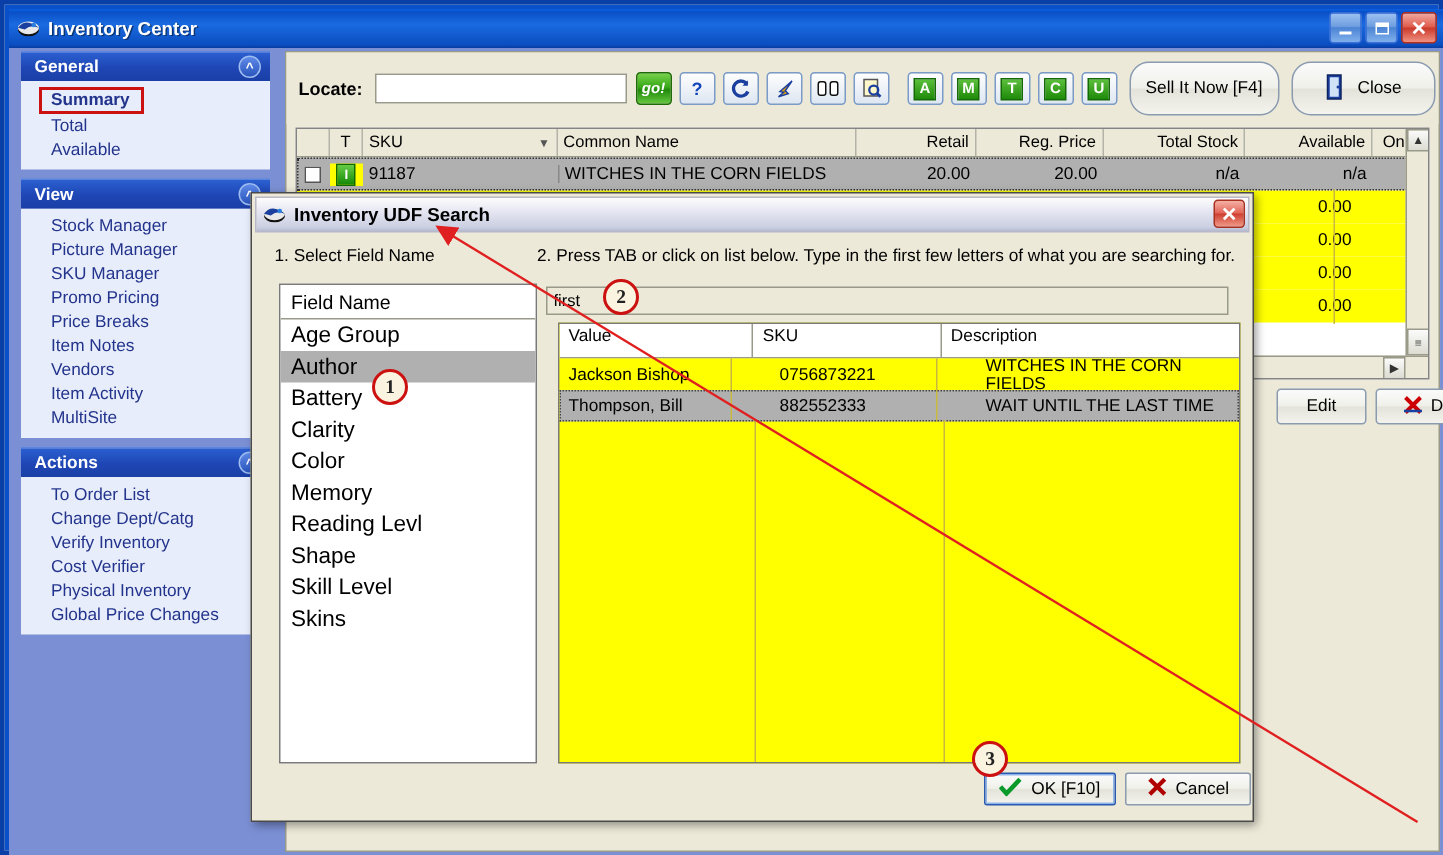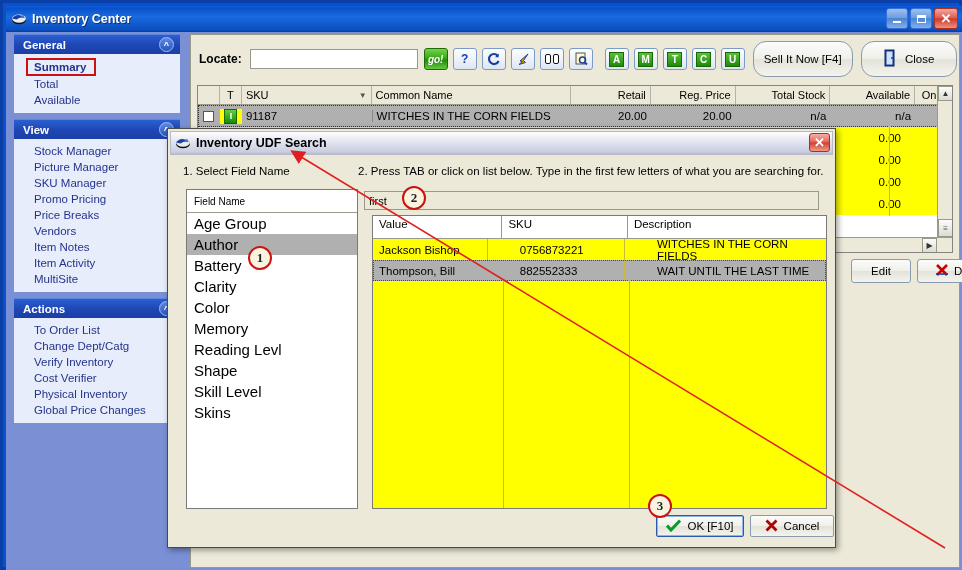--- a/index.html
+++ b/index.html
@@ -194,21 +194,21 @@
     background:linear-gradient(180deg,#f4b0a6 0%,#e4685a 45%,#cf4132 52%,#f09a88 100%);
     border:1px solid #a83020;color:#fff;font-weight:bold;font-size:13px;
     display:flex;align-items:center;justify-content:center;box-sizing:border-box;
   }
   .dlg-step{font-size:11.5px;color:#000;}
   .lbox{
     position:absolute;border:1px solid #7a7a7a;background:#fff;box-sizing:border-box;overflow:hidden;
   }
   .lbox-hdr{
     height:22px;background:#fff;border-bottom:1px solid #9a9a8a;
-    display:flex;align-items:center;padding-left:7px;font-size:10px;
+    display:flex;align-items:center;padding-left:7px;font-size:13px;
   }
   .lrow{height:21px;display:flex;align-items:center;padding-left:7px;font-size:15px;}
   .lrow.sel{background:#b0b0b0;}
 
   .searchfield{
     position:absolute;height:19px;border:1px solid #9a9a8a;background:#ece9d8;
     box-sizing:border-box;display:flex;align-items:center;padding-left:4px;font-size:11px;
   }
   .rgrid{
     position:absolute;border:1px solid #7a7a7a;background:#ffff00;box-sizing:border-box;overflow:hidden;
@@ -291,22 +291,22 @@
           <div class="grp-hdr">
             <span>View</span>
             <span class="grp-chev">^</span>
           </div>
           <div class="grp-body">
             <div class="navitem">Stock Manager</div>
             <div class="navitem">Picture Manager</div>
             <div class="navitem">SKU Manager</div>
             <div class="navitem">Promo Pricing</div>
             <div class="navitem">Price Breaks</div>
+            <div class="navitem">Item Notes</div>
             <div class="navitem">Vendors</div>
-            <div class="navitem">Item Notes</div>
             <div class="navitem">Item Activity</div>
             <div class="navitem">MultiSite</div>
           </div>
         </div>
 
         <div class="grp">
           <div class="grp-hdr">
             <span>Actions</span>
             <span class="grp-chev">^</span>
           </div>

